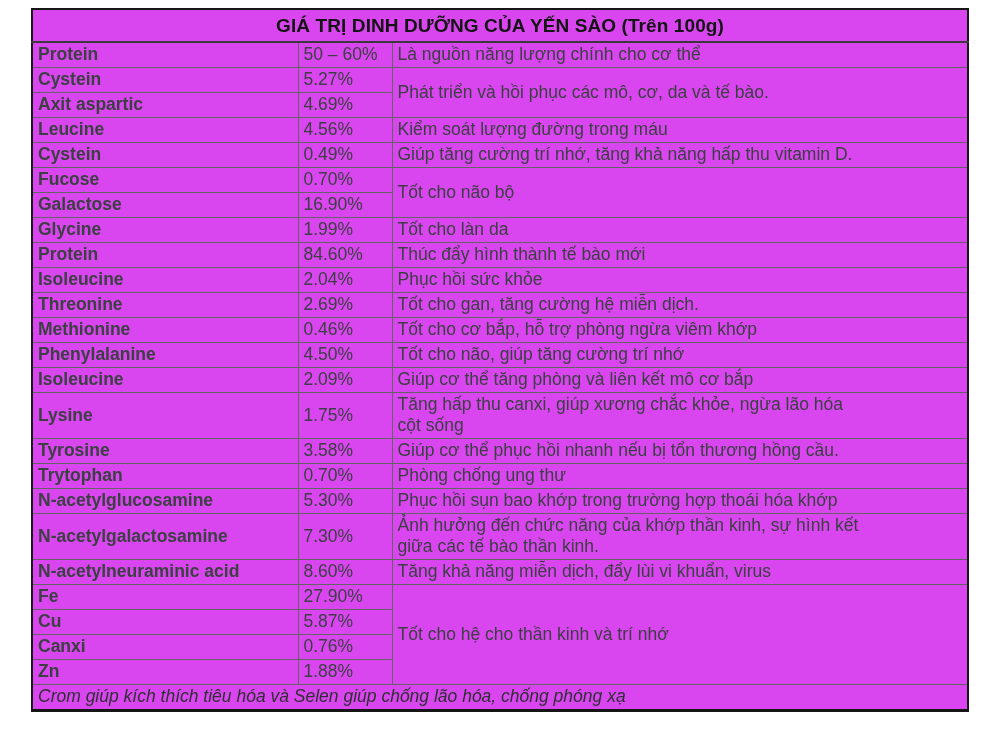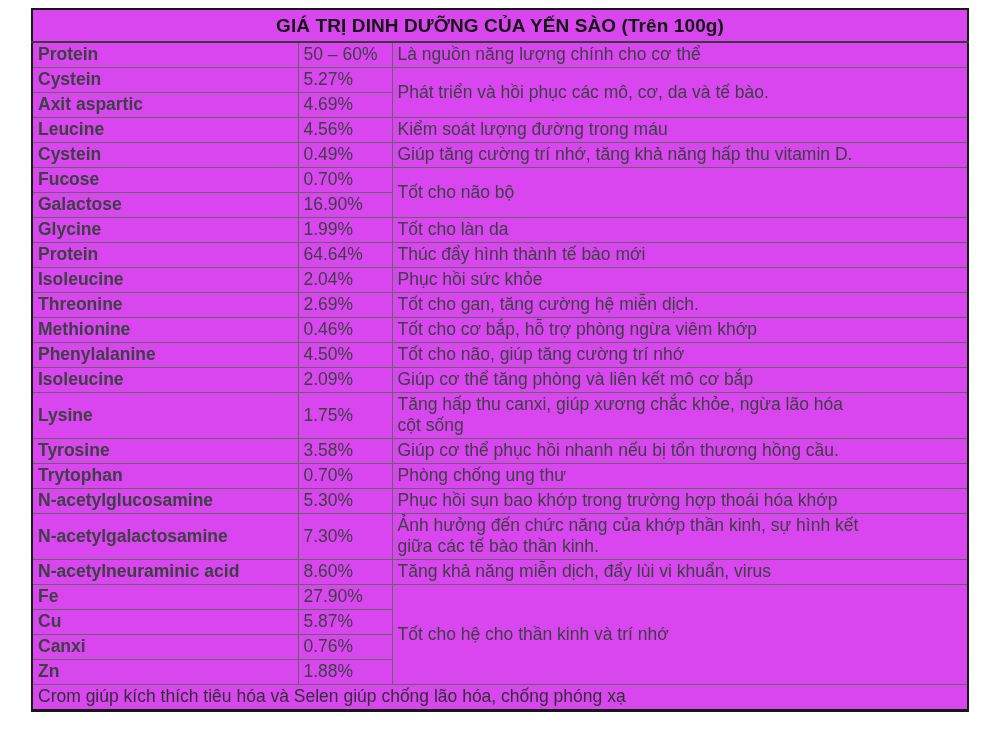--- a/index.html
+++ b/index.html
@@ -49,20 +49,21 @@
     font-weight: 700;
     color: #1f1f1f;
   }
   td.c-val {
     font-weight: 400;
   }
   td.c-desc {
     white-space: pre-line;
   }
   tr.footer-row td {
+    font-style: italic;
     color: #2f3033;
     border-left: none;
     border-right: none;
   }
 </style>
 </head>
 <body>
 
 <div class="page">
   <table class="nutrition">
@@ -110,21 +111,21 @@
           <td class="c-name">Galactose</td>
           <td class="c-val">16.90%</td>
         </tr>
         <tr>
           <td class="c-name">Glycine</td>
           <td class="c-val">1.99%</td>
           <td class="c-desc">Tốt cho làn da</td>
         </tr>
         <tr>
           <td class="c-name">Protein</td>
-          <td class="c-val">64.64%</td>
+          <td class="c-val">84.60%</td>
           <td class="c-desc">Thúc đẩy hình thành tế bào mới</td>
         </tr>
         <tr>
           <td class="c-name">Isoleucine</td>
           <td class="c-val">2.04%</td>
           <td class="c-desc">Phục hồi sức khỏe</td>
         </tr>
         <tr>
           <td class="c-name">Threonine</td>
           <td class="c-val">2.69%</td>

